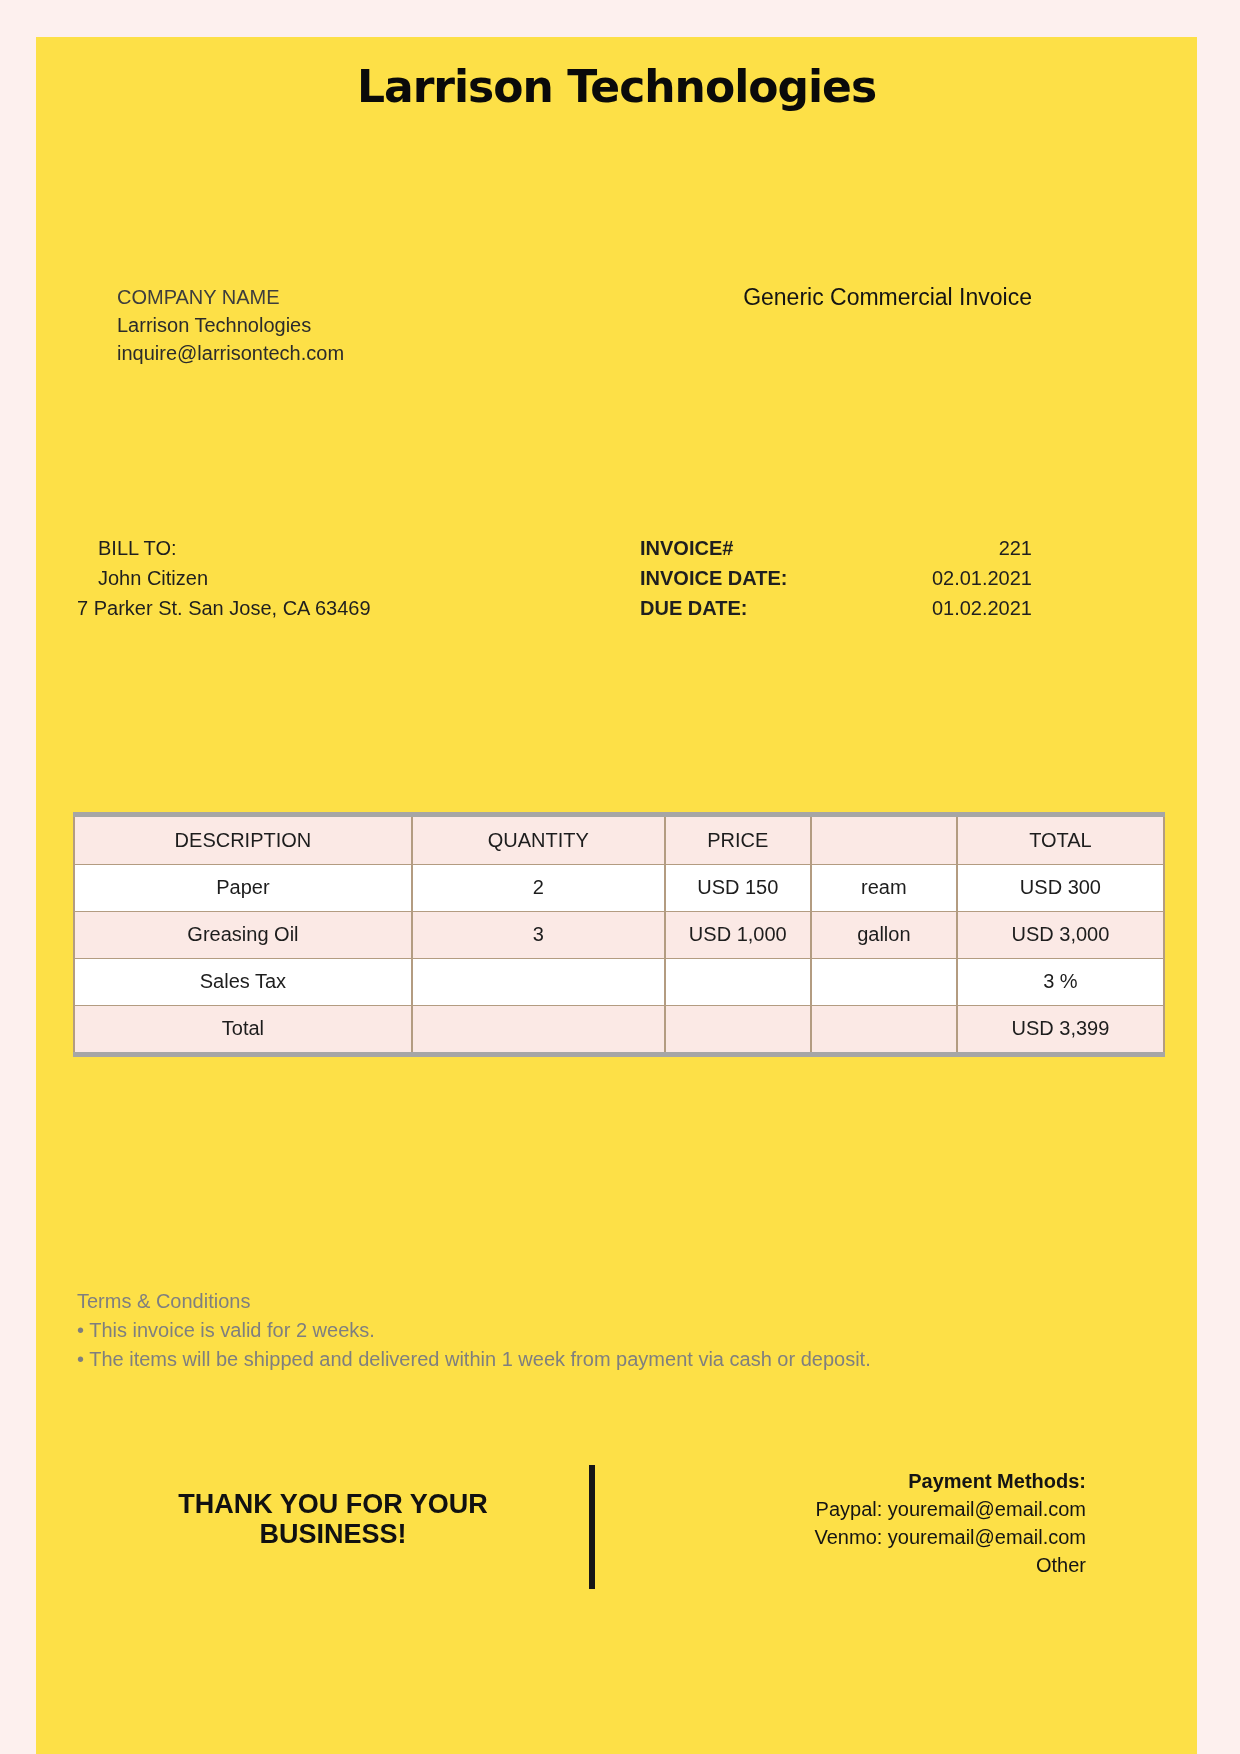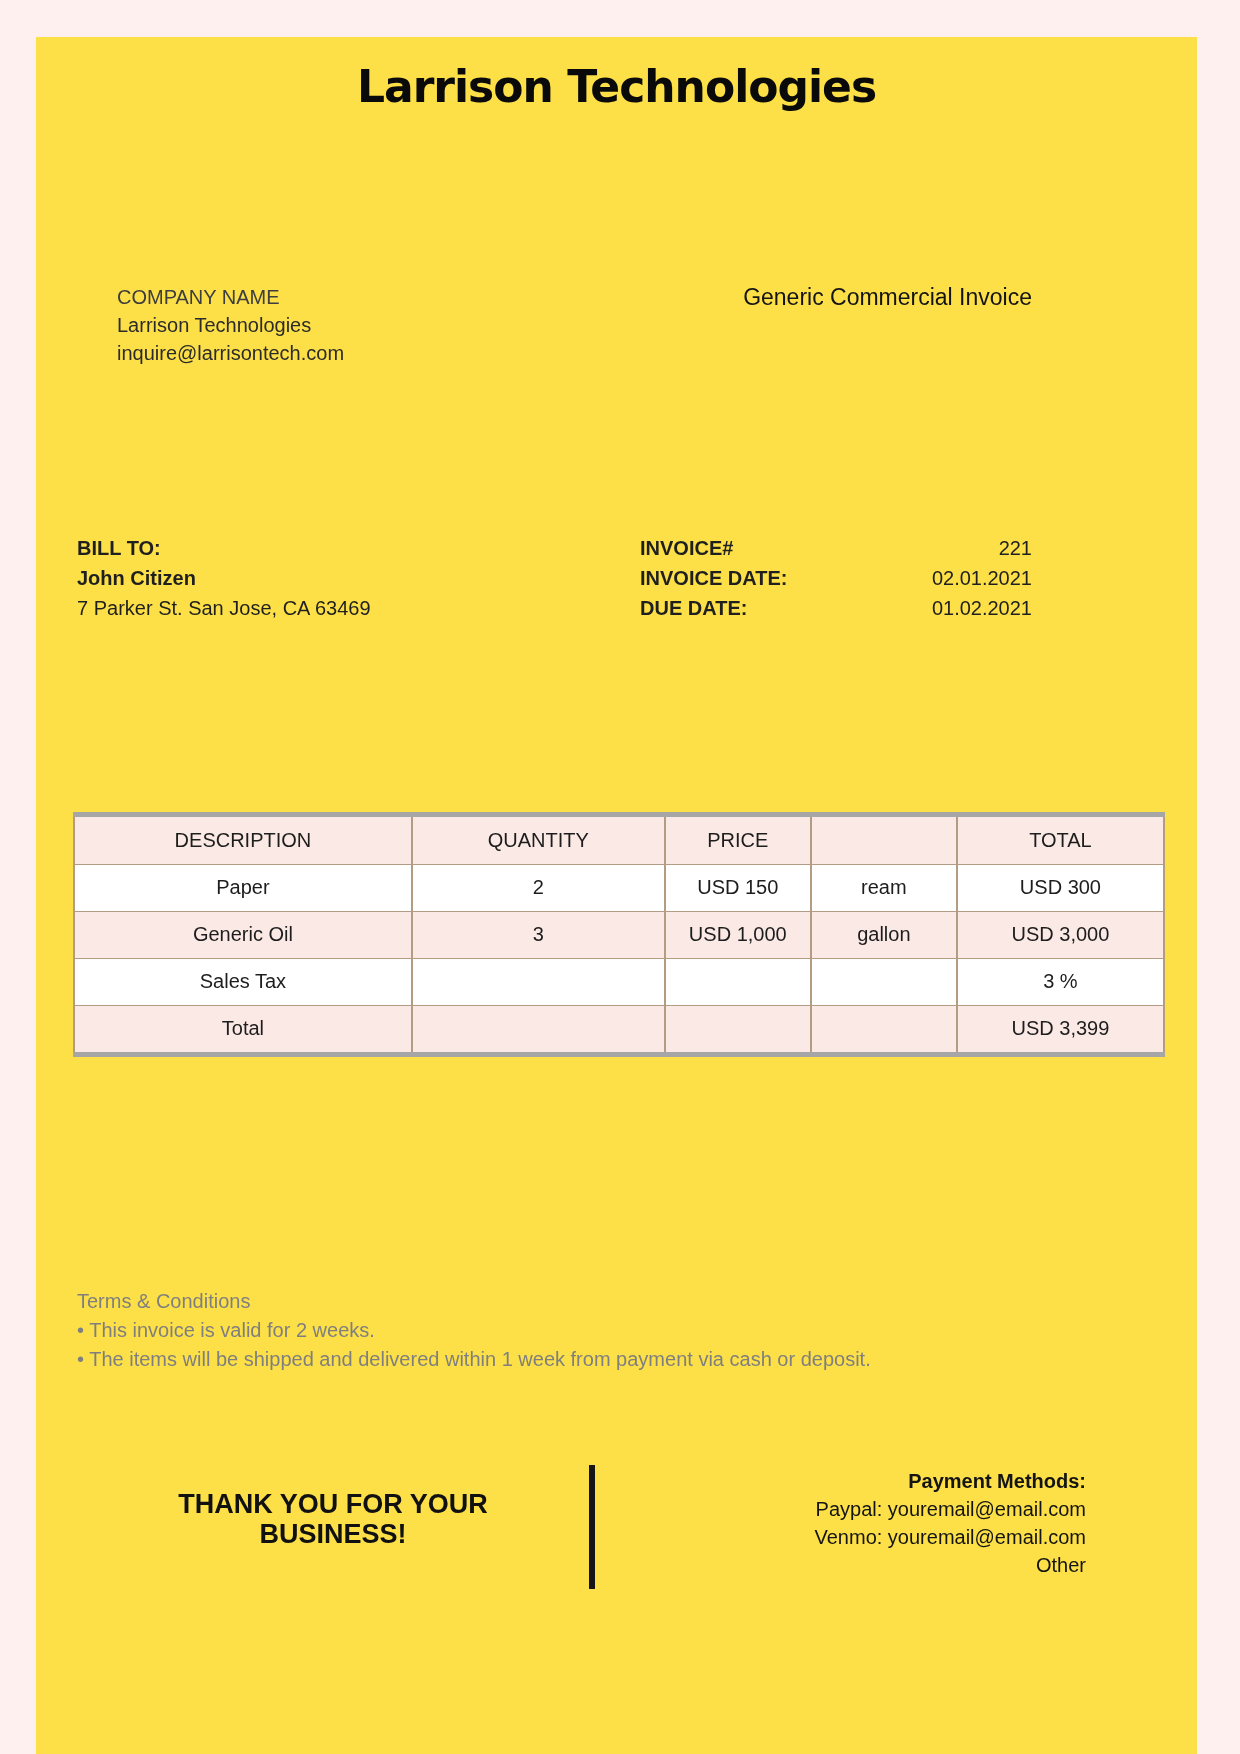--- a/index.html
+++ b/index.html
@@ -32,21 +32,21 @@
   }
   .company-block { font-size:20px; line-height:28px; color:#2b2b2b; }
   .company-label { color:#3d3d3d; }
   .doc-type { font-size:23px; color:#141414; margin-top:1px; }
   
   .billing-row {
     position:absolute; top:496px; left:41px; right:165px;
     display:flex;
   }
   .bill-to { flex:0 0 523px; font-size:20px; line-height:30px; }
-  .bill-to .b { font-weight:700; }
+  .bill-to .b { font-weight:400;margin-left:21px; }
   .invoice-meta { flex:1; font-size:20px; line-height:30px; }
   .meta-row { display:flex; justify-content:space-between; }
   .meta-label { font-weight:700;margin-left:40px; }
   
   .table-wrap {
     position:absolute; left:37px; top:775px; width:1092px;
     border-top:5px solid #a6a6a6;
     border-bottom:5px solid #a6a6a6;
   }
   table.items {
@@ -149,21 +149,21 @@
         <th>TOTAL</th>
       </tr>
       <tr class="row-white">
         <td>Paper</td>
         <td>2</td>
         <td>USD 150</td>
         <td>ream</td>
         <td>USD 300</td>
       </tr>
       <tr class="row-pink">
-        <td>Generic Oil</td>
+        <td>Greasing Oil</td>
         <td>3</td>
         <td>USD 1,000</td>
         <td>gallon</td>
         <td>USD 3,000</td>
       </tr>
       <tr class="row-white">
         <td>Sales Tax</td>
         <td></td>
         <td></td>
         <td></td>

